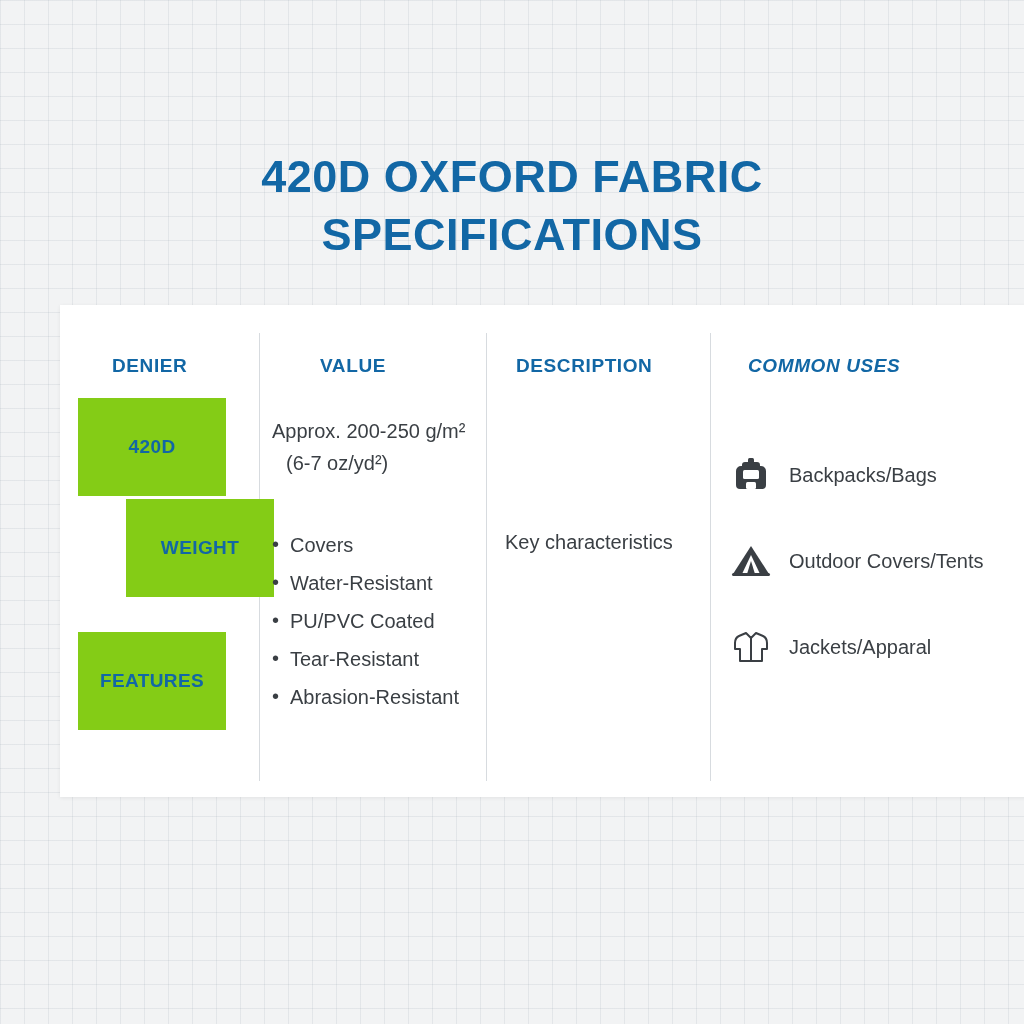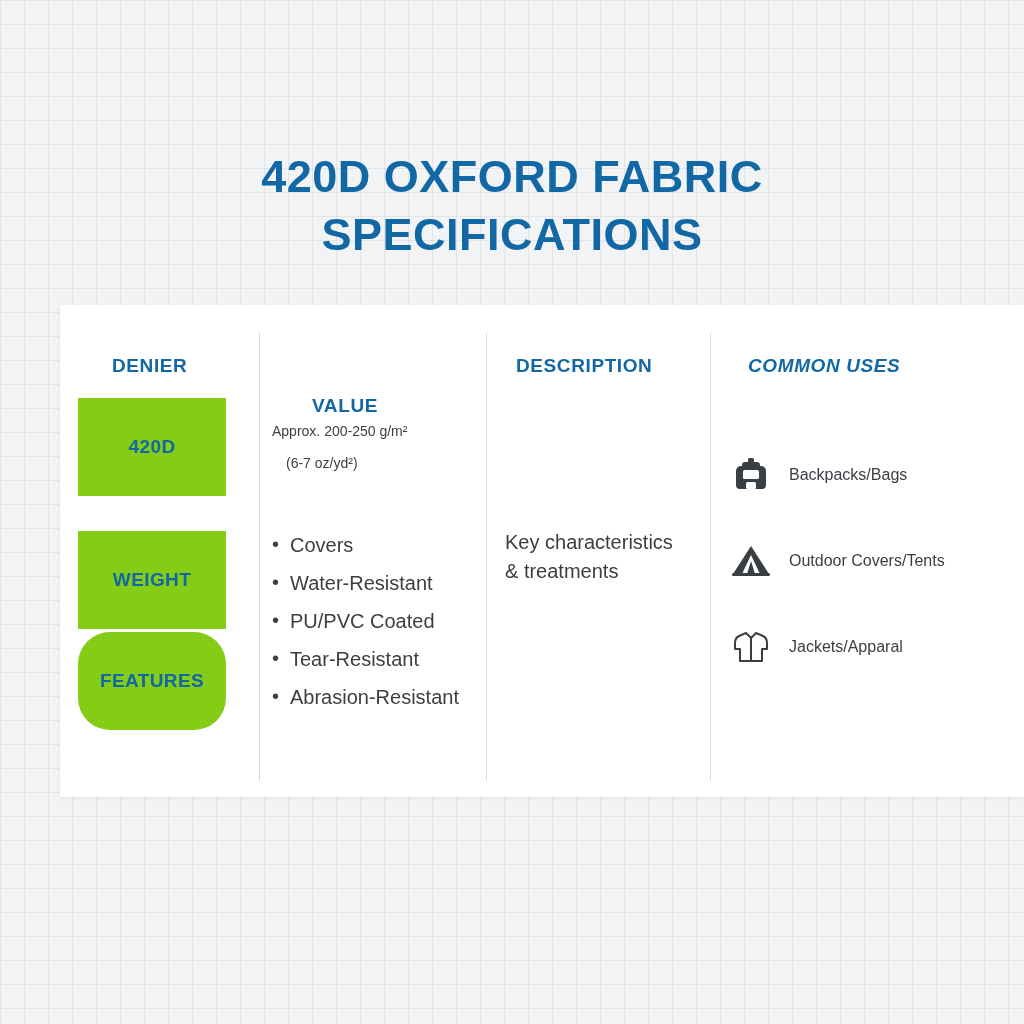--- a/index.html
+++ b/index.html
@@ -80,21 +80,21 @@
     font-weight: bold;
     letter-spacing: 0.4px;
   }
   
   #value-text {
     position: absolute;
     left: 272px;
     top: 415px;
     width: 215px;
     color: #3a3f44;
-    font-size: 14px;
+    font-size: 20px;
     line-height: 32px;
   }
   #value-text .indent { padding-left: 14px; display:block; }
   #feature-list {
     position: absolute;
     left: 272px;
     top: 533px;
     width: 210px;
     margin: 0;
     padding: 0;
@@ -138,21 +138,21 @@
     width: 52px;
     height: 52px;
     flex: 0 0 52px;
     display: flex;
     align-items: center;
     justify-content: center;
   }
   .use-label {
     margin-left: 12px;
     color: #3a3f44;
-    font-size: 16px;
+    font-size: 20px;
     white-space: nowrap;
   }
 </style>
 </head>
 <body>
 
 <div id="grid-bg"></div>
 
 <div id="page">
 
@@ -161,45 +161,44 @@
     <div>SPECIFICATIONS</div>
   </div>
 
   <div id="card">
 
     <div class="vdiv" style="left:199px;"></div>
     <div class="vdiv" style="left:426px;"></div>
     <div class="vdiv" style="left:650px;"></div>
 
     <div class="col-head" style="left:52px;">DENIER</div>
-    <div class="col-head" style="left:252px;margin-top:40px;">VALUE</div>
+    <div class="col-head" style="left:260px;">VALUE</div>
     <div class="col-head" style="left:456px;">DESCRIPTION</div>
     <div class="col-head" style="left:688px;font-style:italic;">COMMON USES</div>
 
     <div class="chip" style="top:93px;">420D</div>
-    <div class="chip" style="top:226px;">WEIGHT</div>
-    <div class="chip" style="top:327px;border-radius:32px;">FEATURES</div>
+    <div class="chip" style="top:194px;margin-left:48px;">WEIGHT</div>
+    <div class="chip" style="top:327px;">FEATURES</div>
   </div>
 
   <div id="value-text">
     <span>Approx. 200-250 g/m²</span>
     <span class="indent">(6-7 oz/yd²)</span>
   </div>
 
   <ul id="feature-list">
     <li>Covers</li>
     <li>Water-Resistant</li>
     <li>PU/PVC Coated</li>
     <li>Tear-Resistant</li>
     <li>Abrasion-Resistant</li>
   </ul>
 
   <div id="description-text">
     <div>Key characteristics</div>
-    <div>&amp; treatments</div>
   </div>
 
   <div class="use-row" style="top:447px;">
     <span class="use-icon">
       <svg width="44" height="44" viewBox="0 0 44 44">
         <path d="M16 9h12a3 3 0 0 1 3 3v1h1a5 5 0 0 1 5 5v14a4 4 0 0 1-4 4H11a4 4 0 0 1-4-4V18a5 5 0 0 1 5-5h1v-1a3 3 0 0 1 3-3z" fill="#3a3f44"></path>
         <rect x="14" y="17" width="16" height="9" rx="1.5" fill="#ffffff"></rect>
         <rect x="17" y="29" width="10" height="7" rx="1.5" fill="#ffffff"></rect>
         <rect x="19" y="5" width="6" height="5" rx="1.5" fill="#3a3f44"></rect>
       </svg>

